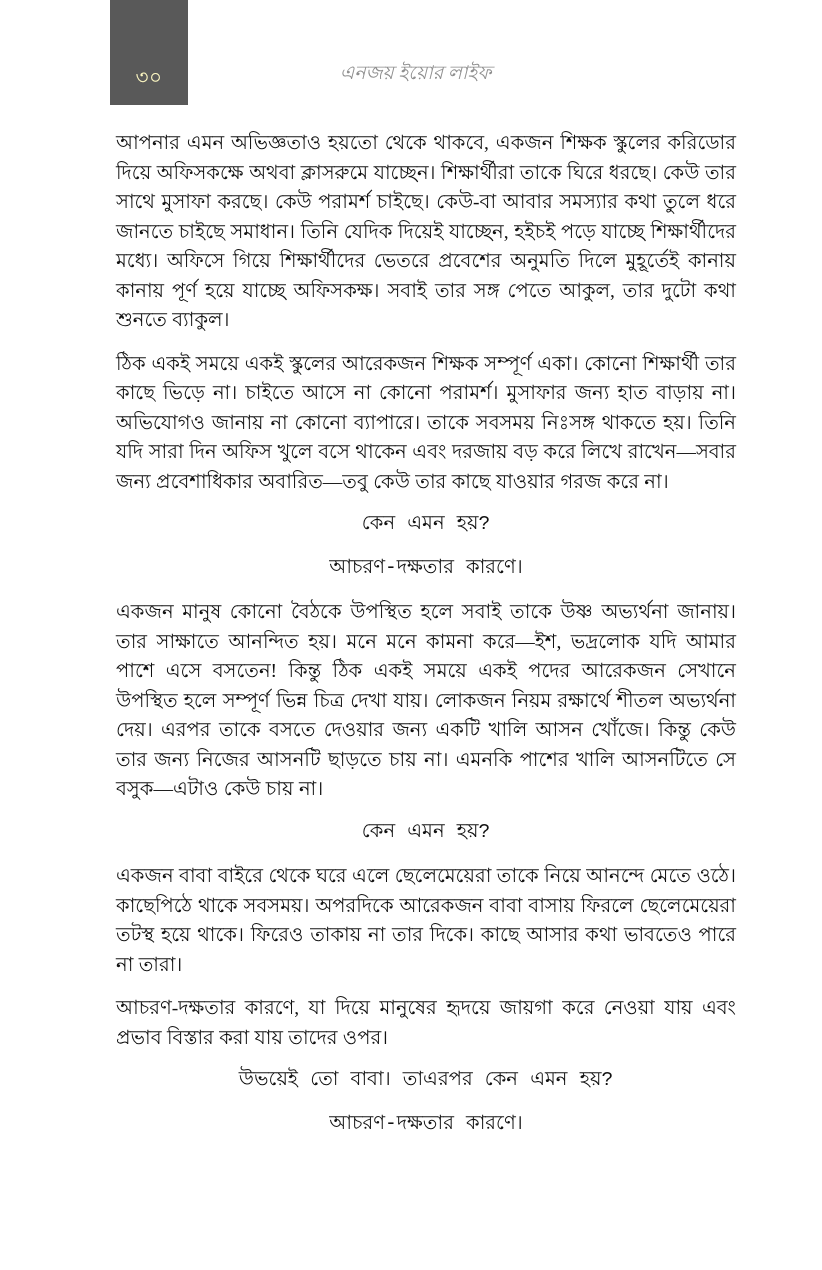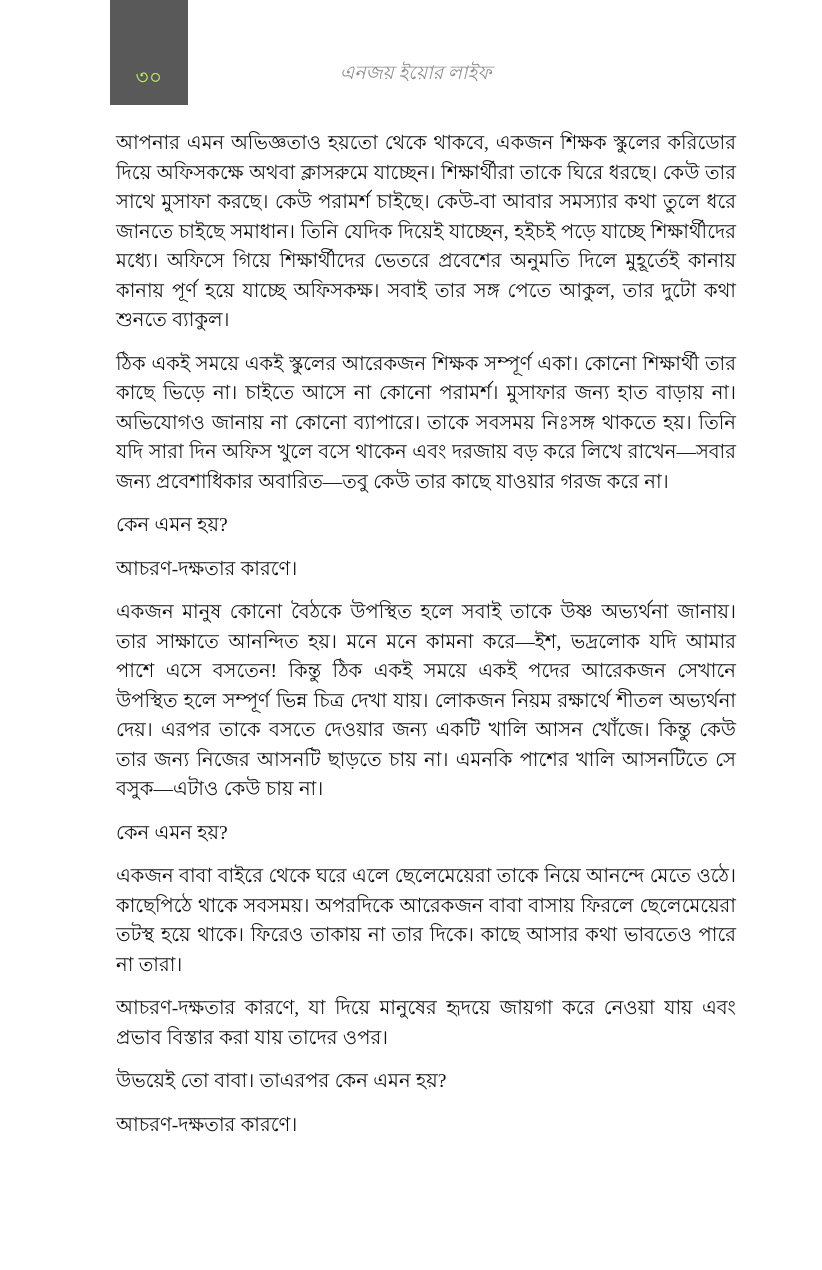--- a/index.html
+++ b/index.html
@@ -34,21 +34,21 @@
     height: 105px;
     background: #595959;
   }
 
   .folio-number {
     position: absolute;
     left: 0;
     right: 0;
     bottom: 18px;
     text-align: center;
-    color: #bef264;
+    color: #fef9c3;
     font-size: 20px;
     line-height: 1;
     letter-spacing: 0.5px;
     font-family: "Liberation Serif", "DejaVu Serif", serif;
   }
 
   .running-head {
     position: absolute;
     left: 188px;
     top: 62px;
@@ -79,21 +79,22 @@
     text-justify: inter-word;
     word-spacing: 0.5px;
   }
 
   .para:last-child {
     margin-bottom: 0;
   }
 
   
   .para.short {
-    text-align: left;
+    text-align: center;
+    font-family: Liberation Mono, monospace;
   }
 </style>
 </head>
 <body>
 
 <div class="page">
 
   <div class="page-header">
     <div class="folio-block">
       <div class="folio-number">৩০</div>

